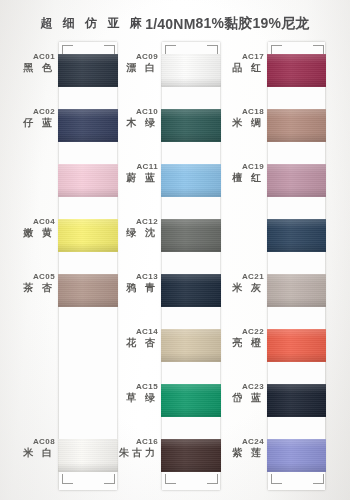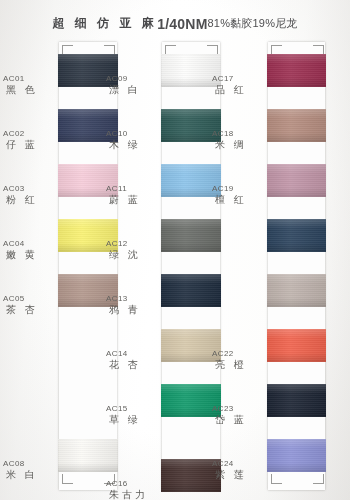--- a/index.html
+++ b/index.html
@@ -50,22 +50,22 @@
   }
   .hdr-spec {
     font-size: 14px;
     font-weight: bold;
     color: #4e4e50;
     vertical-align: middle;
     margin-left: 0;
     letter-spacing: 0.2px;
   }
   .hdr-comp {
-    font-size: 11px;
-    font-weight: normal;
+    font-size: 14px;
+    font-weight: bold;
     color: #4e4e50;
     vertical-align: middle;
     letter-spacing: 0.2px;
   }
 
   
   #columns {
     position: absolute;
     left: 0;
     top: 40px;
@@ -109,23 +109,24 @@
   
   .swatch-row {
     position: absolute;
     left: 0;
     width: 114px;
     height: 40px;
   }
   .labels {
     position: absolute;
     left: 0;
-    top: 22px;
+    top: 0;
     width: 52px;
-    text-align: left;
+    text-align: right;
+    font-weight: bold;
   }
   .code {
     display: block;
     font-size: 8px;
     color: #63625f;
     letter-spacing: 0.4px;
     line-height: 10px;
   }
   .cname {
     display: block;
@@ -203,24 +204,20 @@
       <div class="swatch-row" style="top: 67px;">
         <div class="labels">
           <span class="code">AC02</span>
           <span class="cname">仔  蓝</span>
         </div>
         <div class="swatch">
           <div class="fab" style="background-color: rgb(54, 64, 95);"></div>
         </div>
       </div>
       <div class="swatch-row" style="top: 122px;">
-        <div class="labels">
-          <span class="code">AC03</span>
-          <span class="cname">粉  红</span>
-        </div>
         <div class="swatch">
           <div class="fab" style="background-color: rgb(246, 204, 217);"></div>
         </div>
       </div>
       <div class="swatch-row" style="top: 177px;">
         <div class="labels">
           <span class="code">AC04</span>
           <span class="cname">嫩  黄</span>
         </div>
         <div class="swatch">
@@ -308,21 +305,21 @@
       </div>
       <div class="swatch-row" style="top: 342px;">
         <div class="labels">
           <span class="code">AC15</span>
           <span class="cname">草  绿</span>
         </div>
         <div class="swatch">
           <div class="fab" style="background-color: rgb(16, 153, 106);"></div>
         </div>
       </div>
-      <div class="swatch-row" style="top: 397px; margin-top: 20px;">
+      <div class="swatch-row" style="top: 397px;">
         <div class="labels">
           <span class="code">AC16</span>
           <span class="cname">朱古力</span>
         </div>
         <div class="swatch">
           <div class="fab" style="background-color: rgb(70, 49, 47);"></div>
         </div>
       </div>
     </div>
     <div class="column col2">
@@ -357,20 +354,24 @@
         <div class="swatch">
           <div class="fab" style="background-color: rgb(193, 149, 168);"></div>
         </div>
       </div>
       <div class="swatch-row" style="top: 177px;">
         <div class="swatch">
           <div class="fab" style="background-color: rgb(43, 67, 93);"></div>
         </div>
       </div>
       <div class="swatch-row" style="top: 232px;">
+        <div class="labels">
+          <span class="code">AC21</span>
+          <span class="cname">米  灰</span>
+        </div>
         <div class="swatch">
           <div class="fab" style="background-color: rgb(191, 179, 173);"></div>
         </div>
       </div>
       <div class="swatch-row" style="top: 287px;">
         <div class="labels">
           <span class="code">AC22</span>
           <span class="cname">亮  橙</span>
         </div>
         <div class="swatch">

